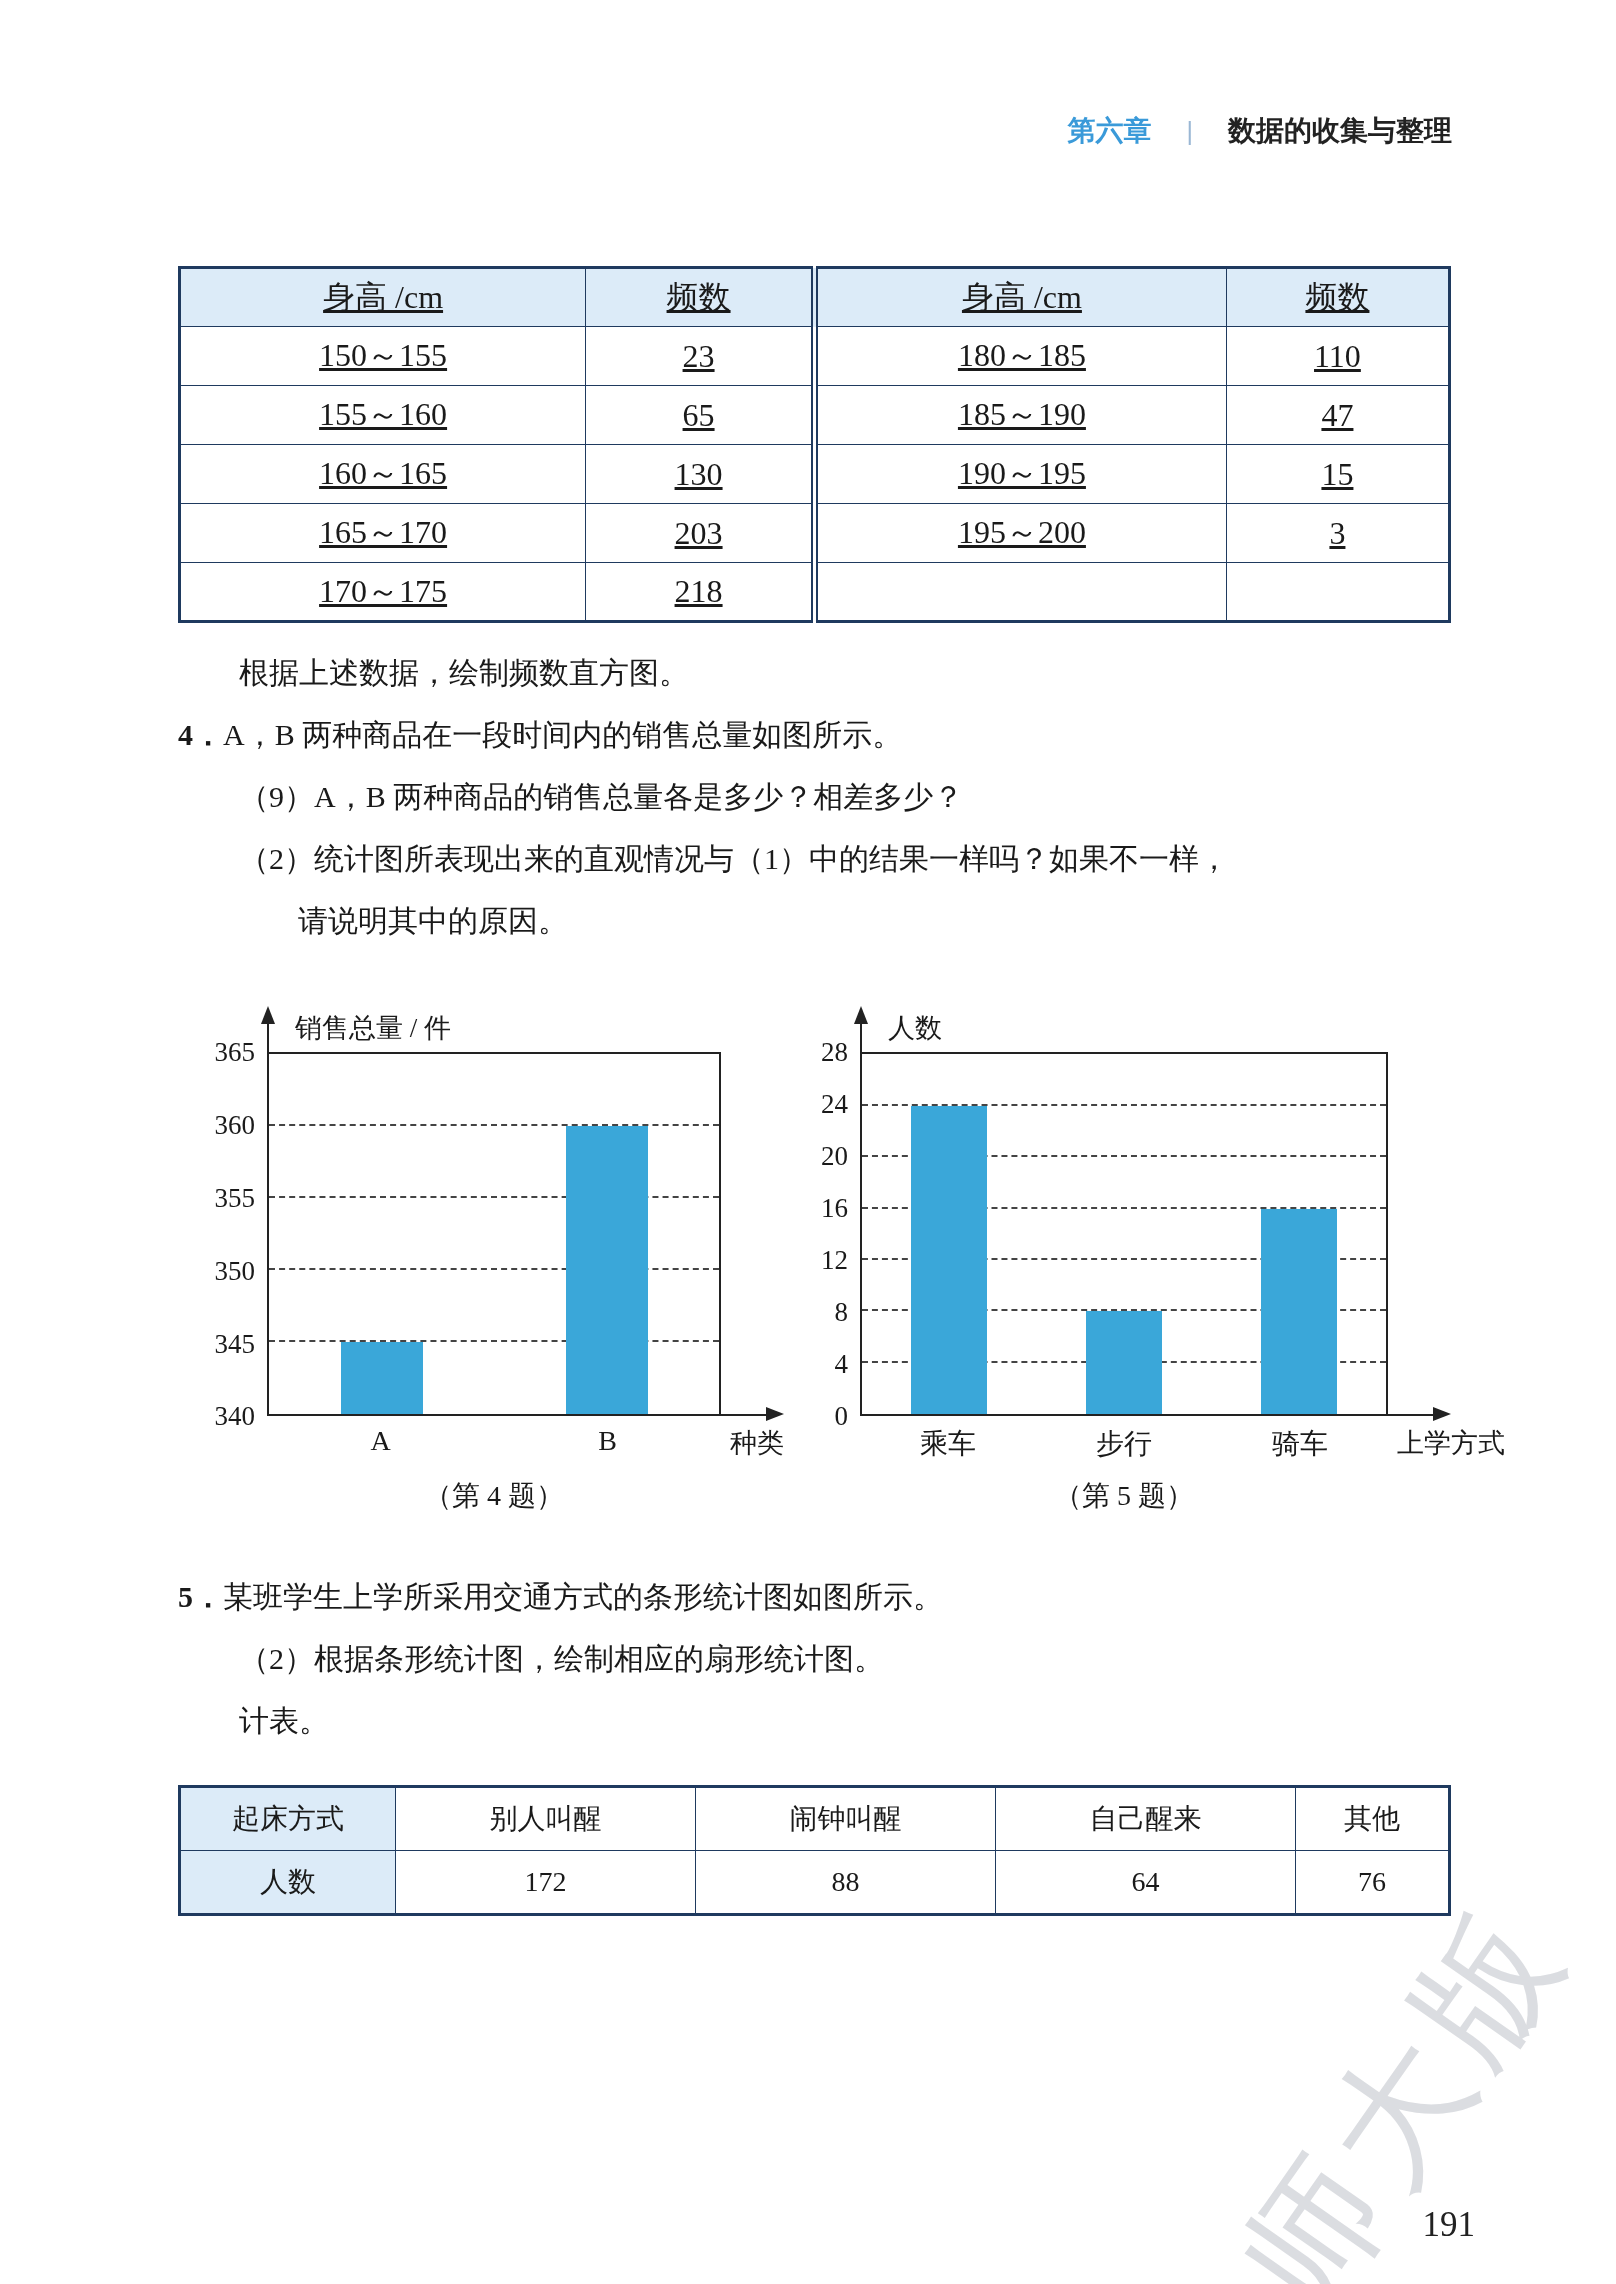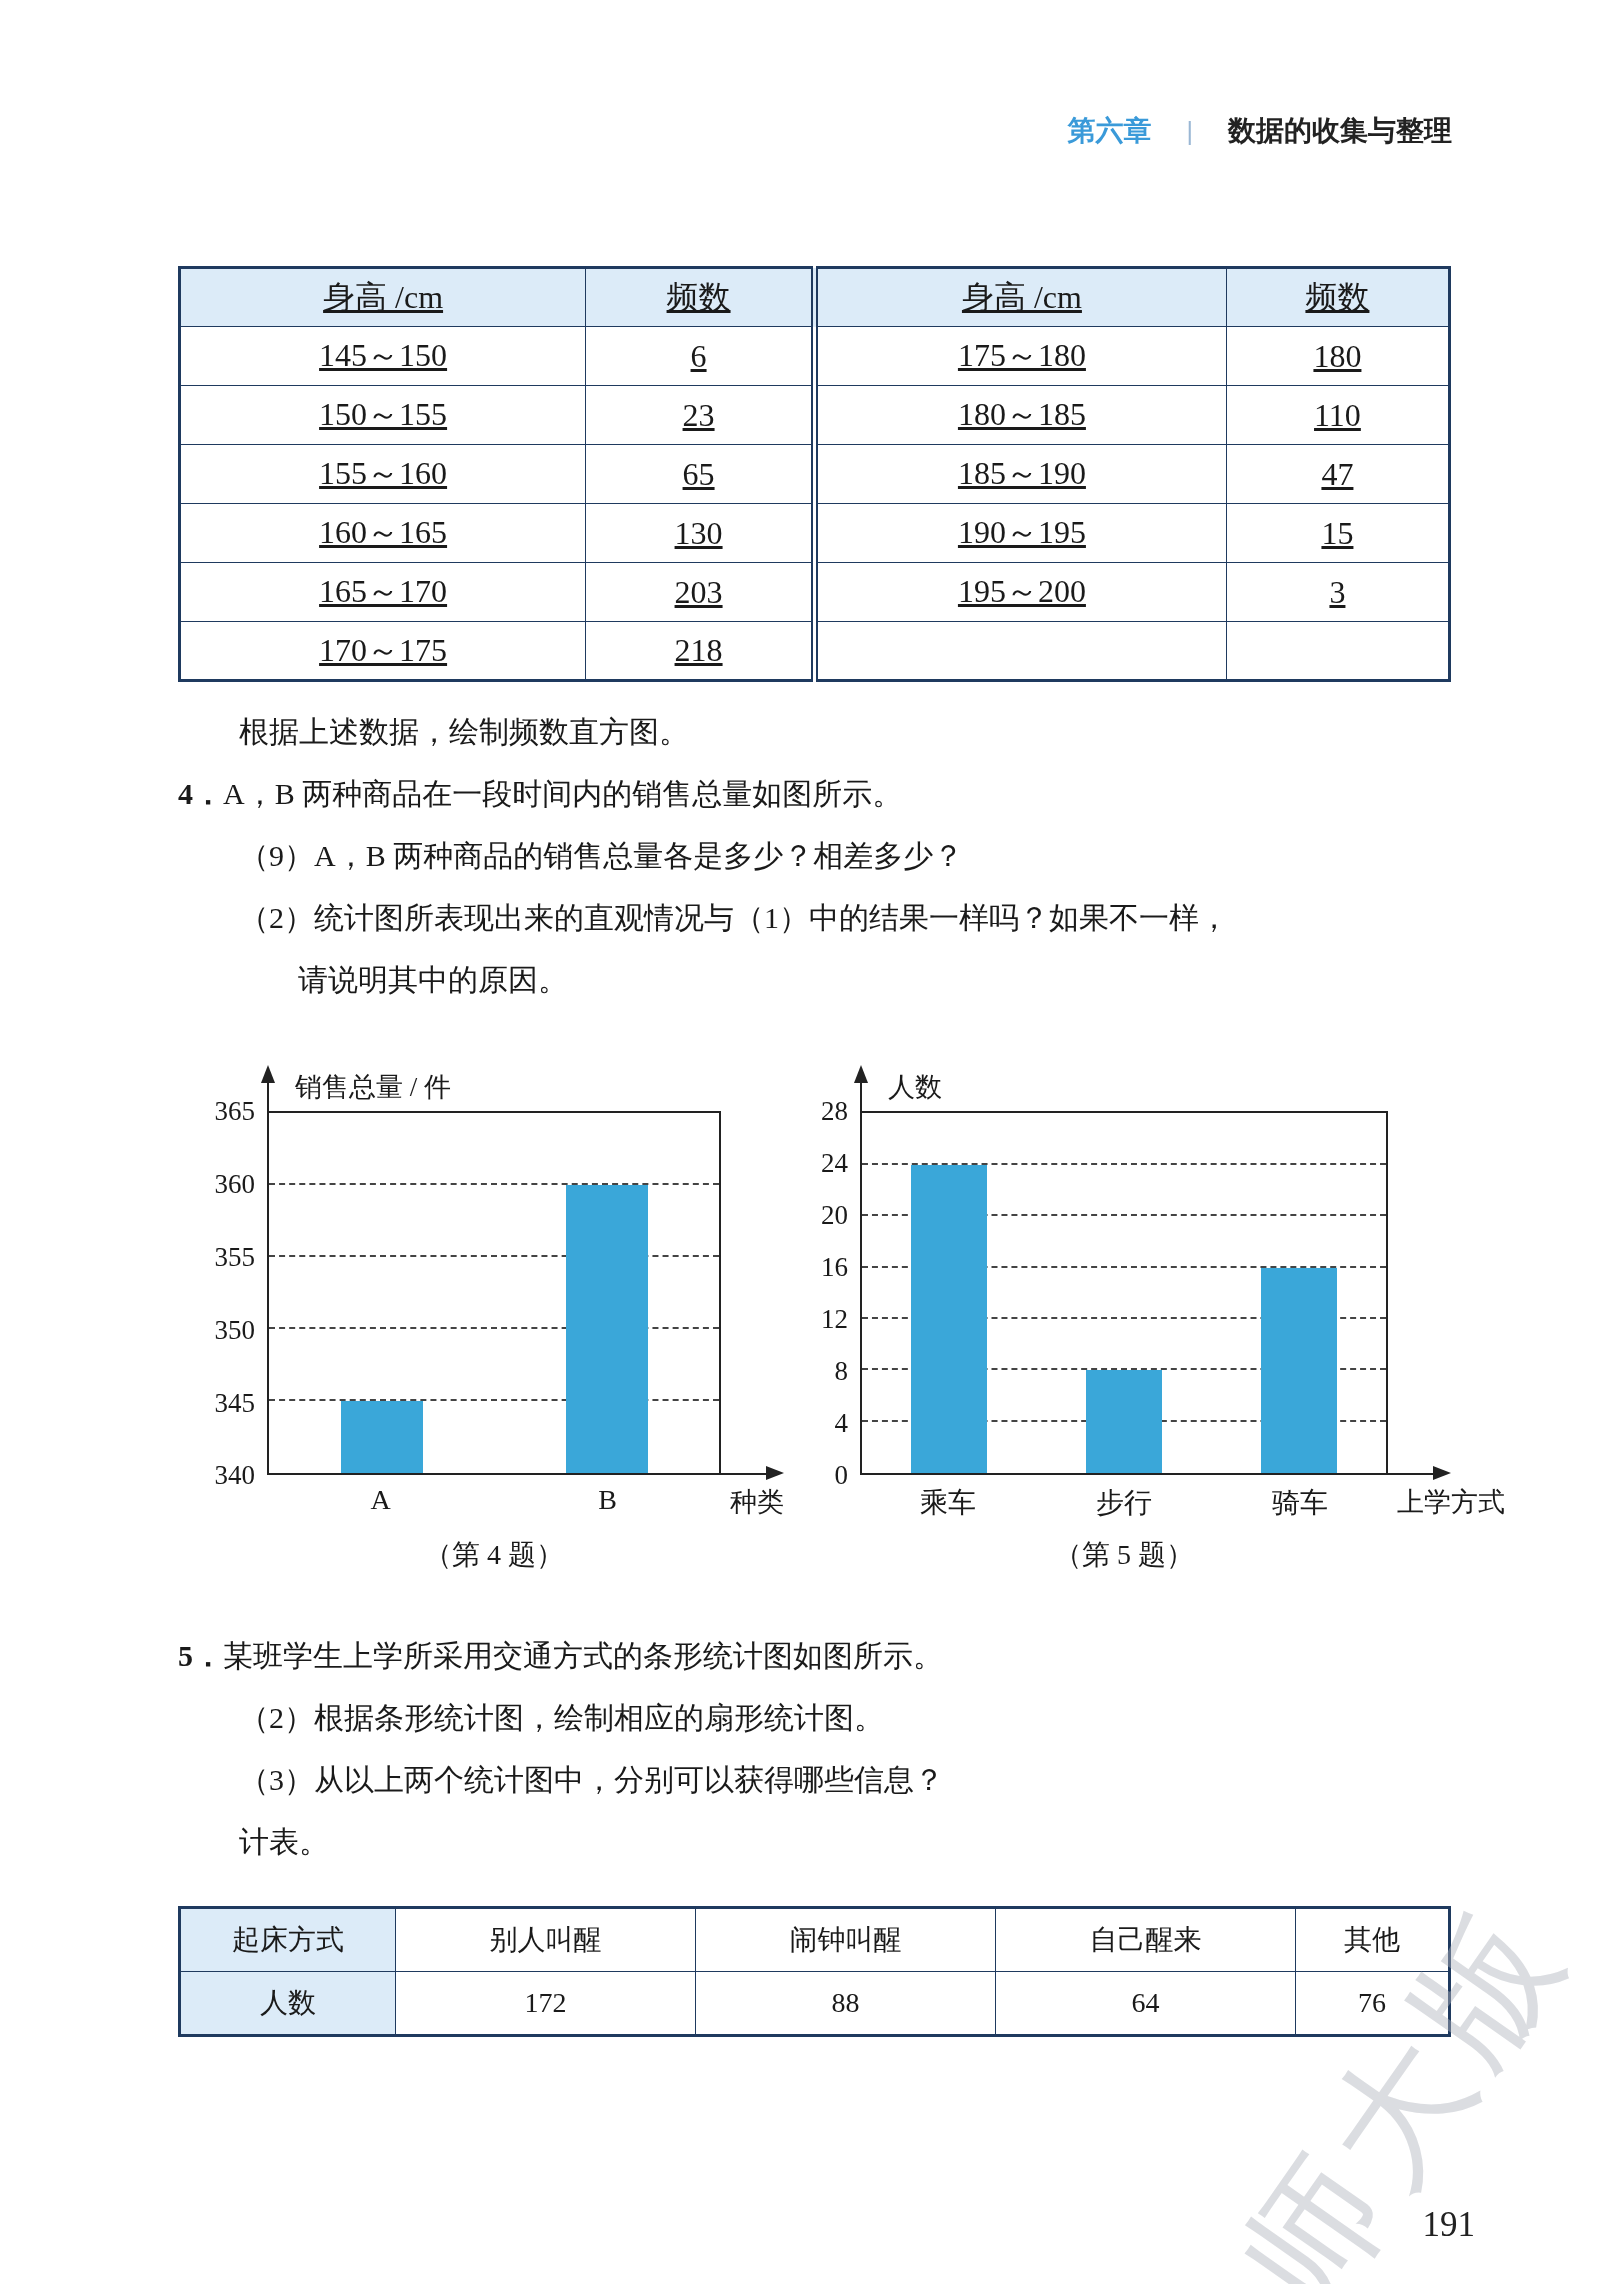--- a/index.html
+++ b/index.html
@@ -148,26 +148,20 @@
     <table class="freq-table">
       <thead>
         <tr>
             <th>身高 /cm</th>
             <th>频数</th>
             <th class="dbl">身高 /cm</th>
             <th>频数</th>
           </tr>
       </thead>
       <tbody>
-          <tr>
-            <td>145～150</td>
-            <td>6</td>
-            <td class="dbl">175～180</td>
-            <td>180</td>
-          </tr>
           <tr>
             <td>150～155</td>
             <td>23</td>
             <td class="dbl">180～185</td>
             <td>110</td>
           </tr>
           <tr>
             <td>155～160</td>
             <td>65</td>
             <td class="dbl">185～190</td>
@@ -285,21 +279,20 @@
           </div>
         <div class="xlabel">上学方式</div>
         <div class="caption">（第 5 题）</div>
       </div>
 
     </div>
 
     <div class="q-block">
       <p class="line"><b class="qnum">5．</b><span>某班学生上学所采用交通方式的条形统计图如图所示。</span></p>
       <p class="line indent-1">（2）根据条形统计图，绘制相应的扇形统计图。</p>
-      <p class="line indent-1">（3）从以上两个统计图中，分别可以获得哪些信息？</p>
       <p class="line indent-1">计表。</p>
     </div>
 
     <table class="wake-table">
       <tbody>
         <tr class="hdr-row">
             <th class="label-col">起床方式</th>
             <td>别人叫醒</td>
             <td>闹钟叫醒</td>
             <td>自己醒来</td>

